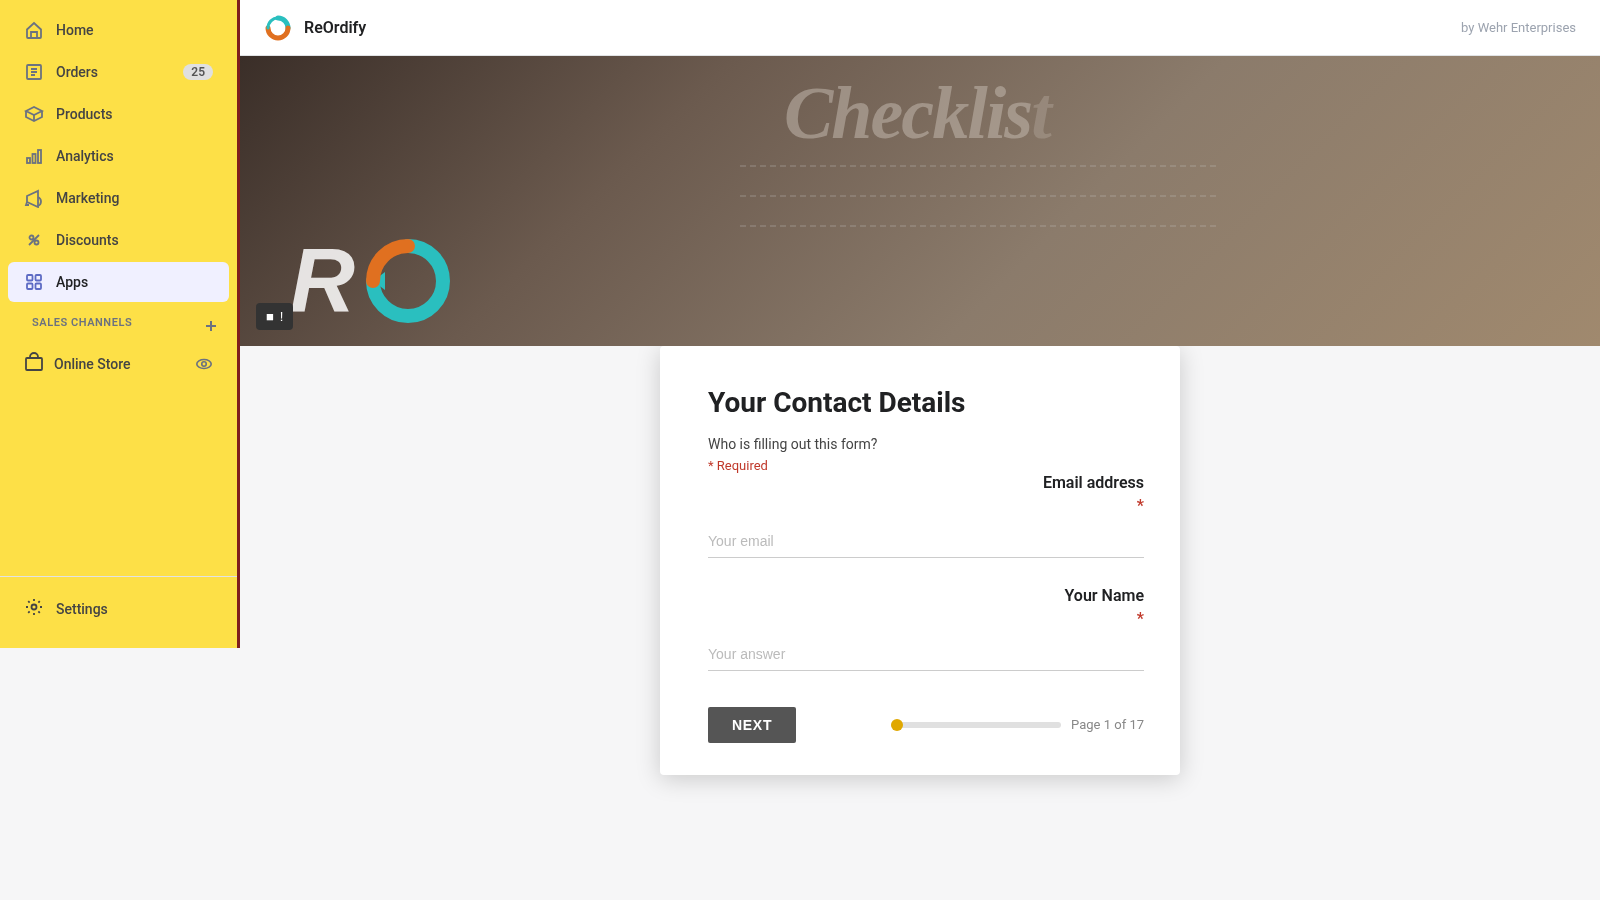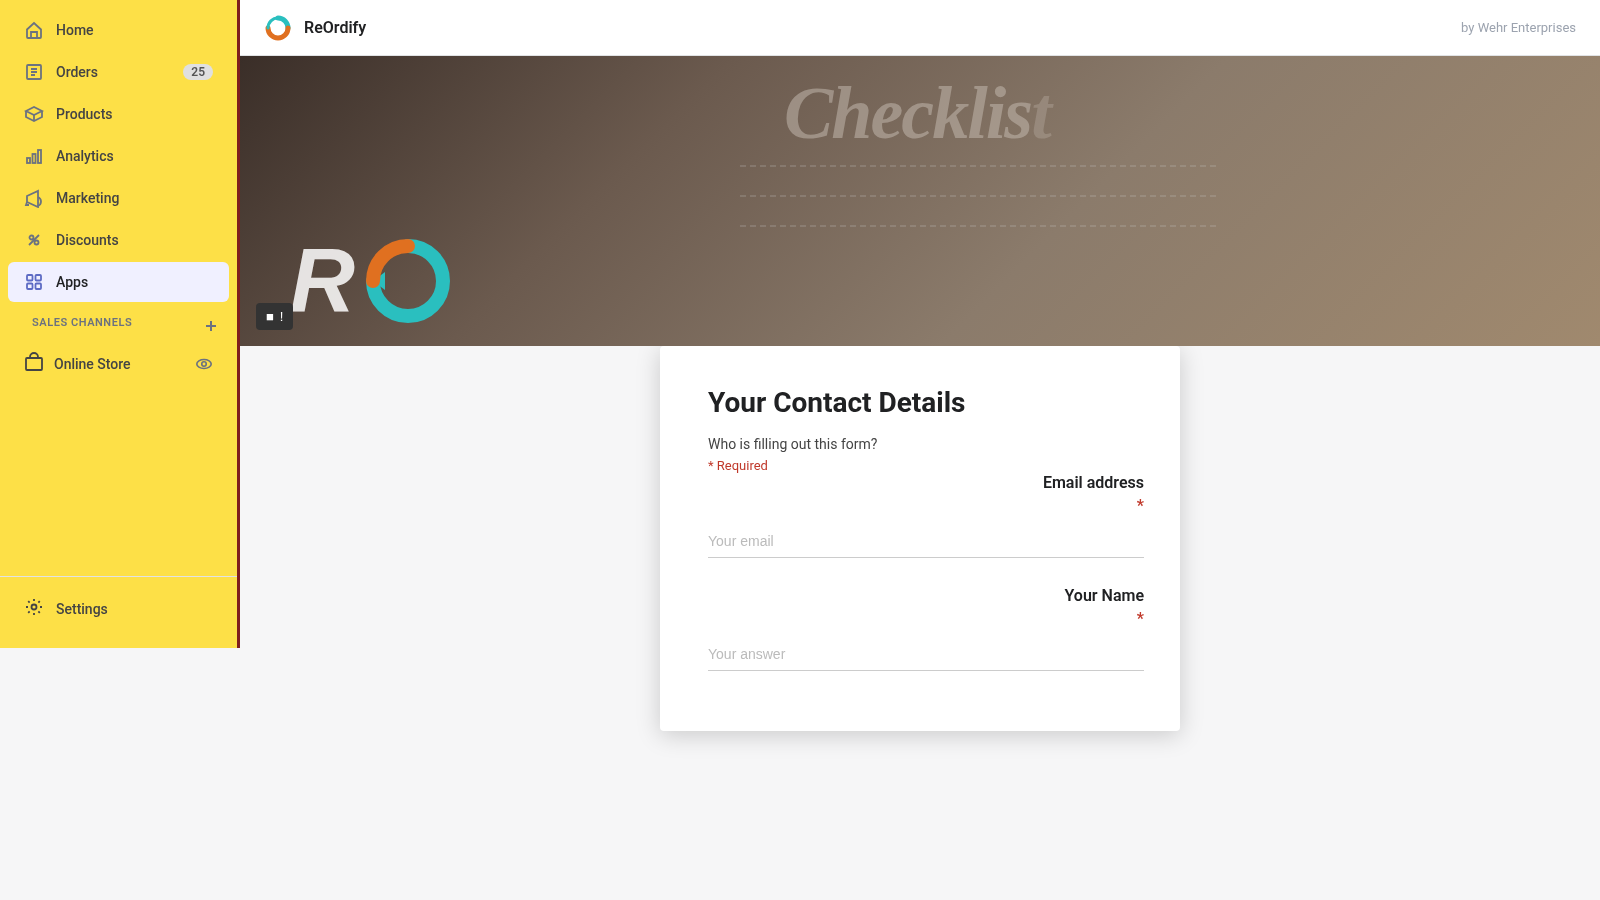--- a/index.html
+++ b/index.html
@@ -464,16 +464,25 @@
         </div>
 
         <div class="field-group">
           <label class="field-label">
             <span>Your Name</span>
             <span class="required-star">*</span>
           </label>
           <input class="field-input" type="text" placeholder="Your answer" style="">
         </div>
 
+        <div class="modal-footer">
+          <button class="next-btn">NEXT</button>
+          <div class="progress-area">
+            <div class="progress-bar">
+              <div class="progress-dot"></div>
+            </div>
+            <span class="page-indicator">Page 1 of 17</span>
+          </div>
+        </div>
       </div>
     </div>
   </div>
 </div>
 
 </body></html>

